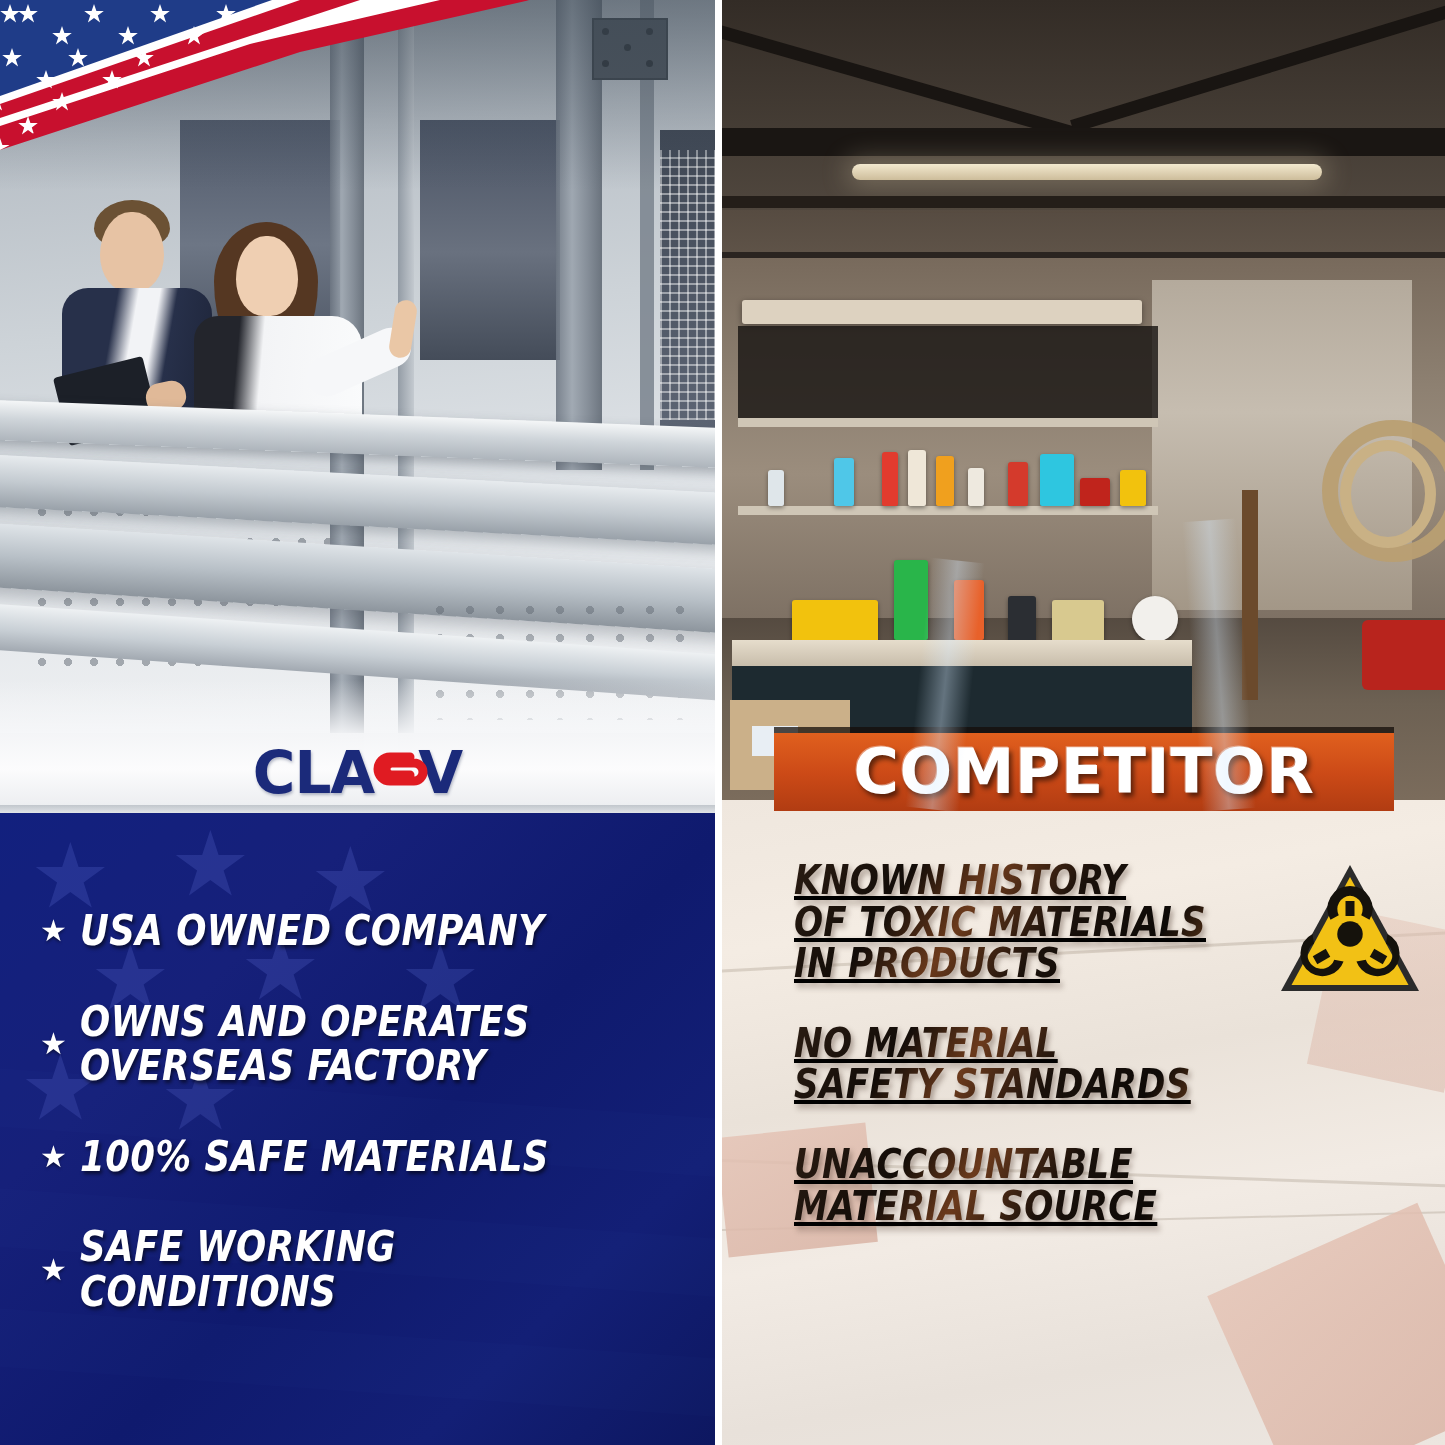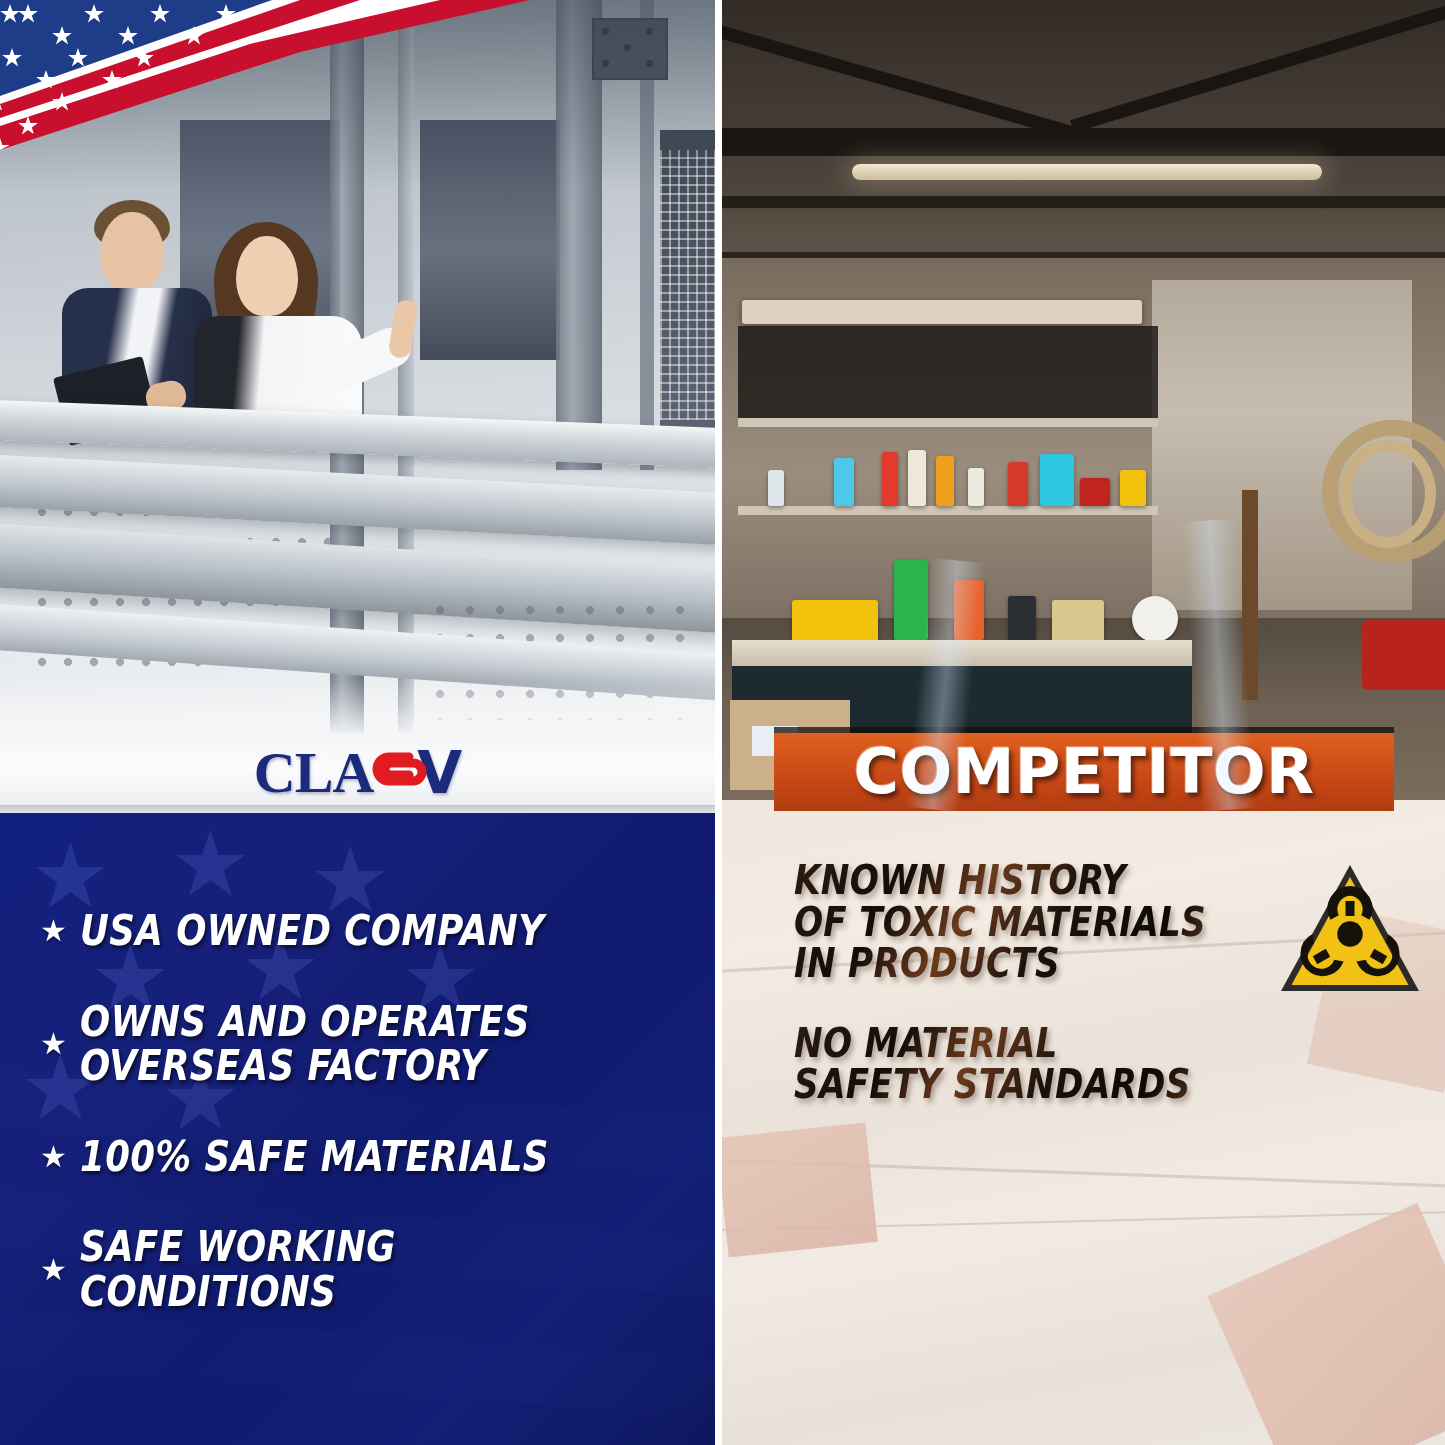--- a/index.html
+++ b/index.html
@@ -74,21 +74,21 @@
   .woman .p-finger{position:absolute;left:212px;top:104px;width:22px;height:58px;background:#eac7a6;border-radius:11px;transform:rotate(9deg);}
 
   
   .brandbar-left{position:absolute;left:0;top:733px;width:715px;height:80px;
     background:linear-gradient(180deg,rgba(244,245,247,.93),rgba(252,252,253,.97) 45%,rgba(233,235,238,.95));
     display:flex;align-items:center;justify-content:center;}
   .brandbar-left::after{content:"";position:absolute;left:0;right:0;bottom:0;height:8px;
     background:linear-gradient(180deg,rgba(150,158,167,.5),rgba(190,196,202,.2));}
   .claev{font-size:58px;font-weight:700;letter-spacing:-1px;line-height:1;display:flex;align-items:center;
     font-family:"DejaVu Sans","Liberation Sans",sans-serif;}
-  .claev .cl{color:#1b2a7a;text-shadow:1px 2px 3px rgba(90,100,130,.45);font-family:Liberation Serif, serif;}
+  .claev .cl{color:#1b2a7a;text-shadow:1px 2px 3px rgba(90,100,130,.45);}
   .claev .ve{color:#1b2a7a;text-shadow:1px 2px 3px rgba(90,100,130,.45);margin-left:-6px;}
   .e-mark{position:relative;width:62px;height:52px;margin:0 -4px 0 -8px;}
   .e-mark svg{position:absolute;left:0;top:0;}
 
   
   .panel-left{position:absolute;left:0;top:813px;width:715px;height:632px;
     background:linear-gradient(135deg,#12207e 0%,#16207a 28%,#0f1a6e 55%,#131f76 78%,#0d1760 100%);overflow:hidden;}
   .flag-ghost{position:absolute;inset:0;opacity:.17;}
   .flag-ghost .gstar{position:absolute;color:#7f93ff;font-size:90px;line-height:1;}
   .flag-stripe{position:absolute;left:-80px;width:940px;height:58px;background:rgba(120,150,255,.10);transform-origin:left center;}
@@ -143,21 +143,21 @@
     font-family:"DejaVu Sans","Liberation Sans",sans-serif;
     text-shadow:3px 4px 5px rgba(0,0,0,.55),-1px -1px 0 rgba(255,255,255,.4);}
   .glare{position:absolute;top:0;bottom:0;width:54px;background:linear-gradient(90deg,rgba(255,255,255,0),rgba(215,235,255,.38),rgba(255,255,255,0));z-index:4;}
 
   
   .panel-right{position:absolute;left:0;top:800px;width:723px;height:645px;overflow:hidden;
     background:linear-gradient(170deg,#efe7de 0%,#f4ece3 20%,#eae2d9 42%,#f2ebe4 62%,#e8e1da 82%,#ece6e0 100%);}
   .concrete-seam{position:absolute;background:rgba(150,135,120,.28);}
   .pink-slab{position:absolute;background:linear-gradient(160deg,#e5c4b6,#d9b3a4);opacity:.85;}
   .issue-list{position:absolute;left:72px;top:60px;right:10px;}
-  .issue{margin-bottom:38px;}
+  .issue{margin-bottom:38px;text-decoration:underline;}
   .itext{font-weight:700;font-style:italic;font-size:40px;line-height:1.04;letter-spacing:.3px;
     font-family:"DejaVu Sans Condensed","Liberation Sans Narrow","Liberation Sans",sans-serif;
     transform:scaleX(.95);transform-origin:left center;white-space:pre-line;
     color:#1c140f;
     background-image:linear-gradient(125deg,#2a1c12 0%,#120c08 18%,#6b3a1c 30%,#1a110b 44%,#0e0a07 60%,#7a4520 72%,#17100a 86%,#241710 100%);
     -webkit-background-clip:text;background-clip:text;-webkit-text-fill-color:transparent;color:transparent;
     filter:drop-shadow(3px 4px 3px rgba(90,70,60,.45));}
 
   
   .biohazard{position:absolute;left:553px;top:56px;width:150px;height:150px;z-index:5;}
@@ -347,20 +347,24 @@
 
       <div class="issue-list">
         <div class="issue">
           <div class="itext">KNOWN HISTORY
 OF TOXIC MATERIALS
 IN PRODUCTS</div>
         </div>
         <div class="issue">
           <div class="itext">NO MATERIAL
 SAFETY STANDARDS</div>
+        </div>
+        <div class="issue">
+          <div class="itext">UNACCOUNTABLE
+MATERIAL SOURCE</div>
         </div>
       </div>
     </div>
   </div>
 
   <span class="flag-corner">
     <svg width="530" height="180" viewBox="0 0 530 180">
       <defs>
         <clipPath id="cornerClip">
             <path d="M0 0 H530 L0 180 Z"></path>

